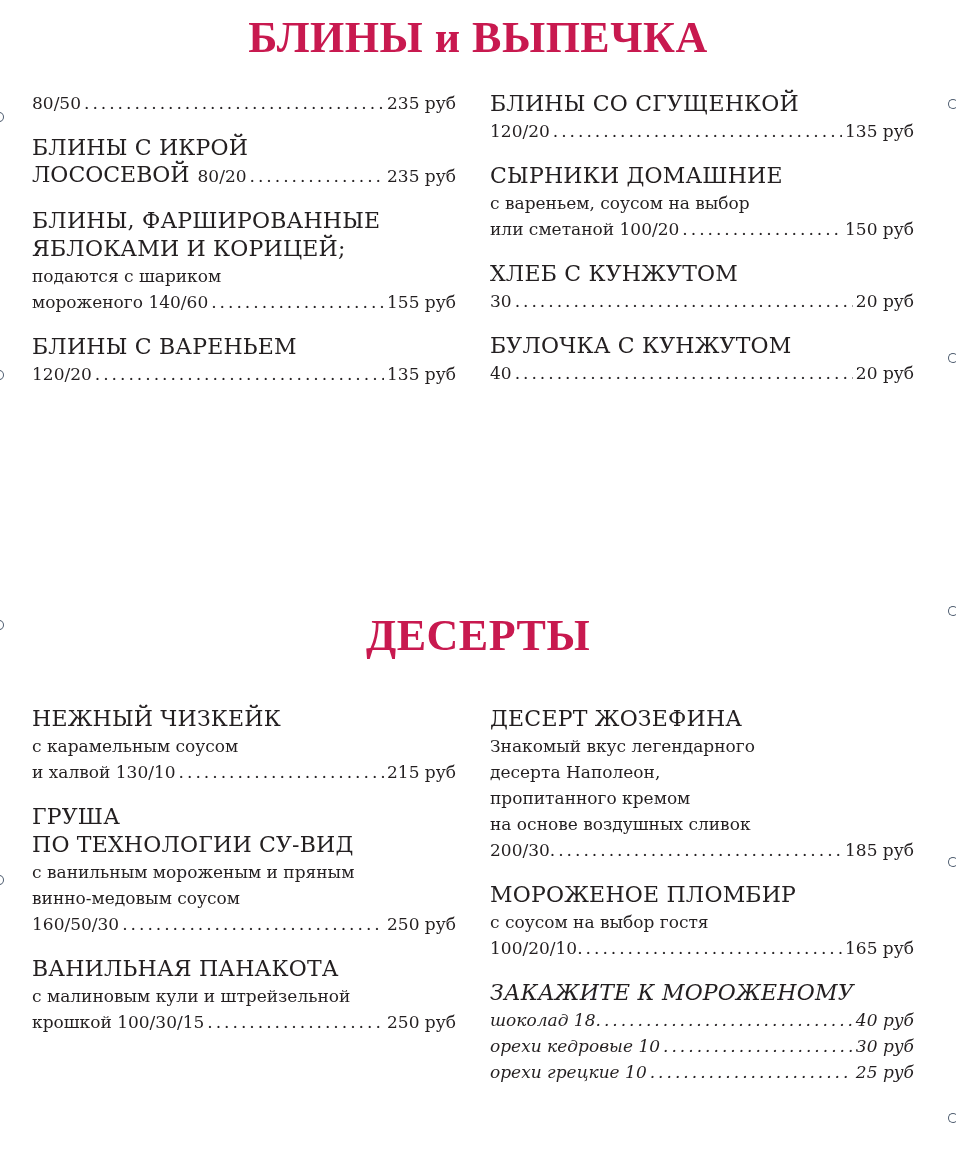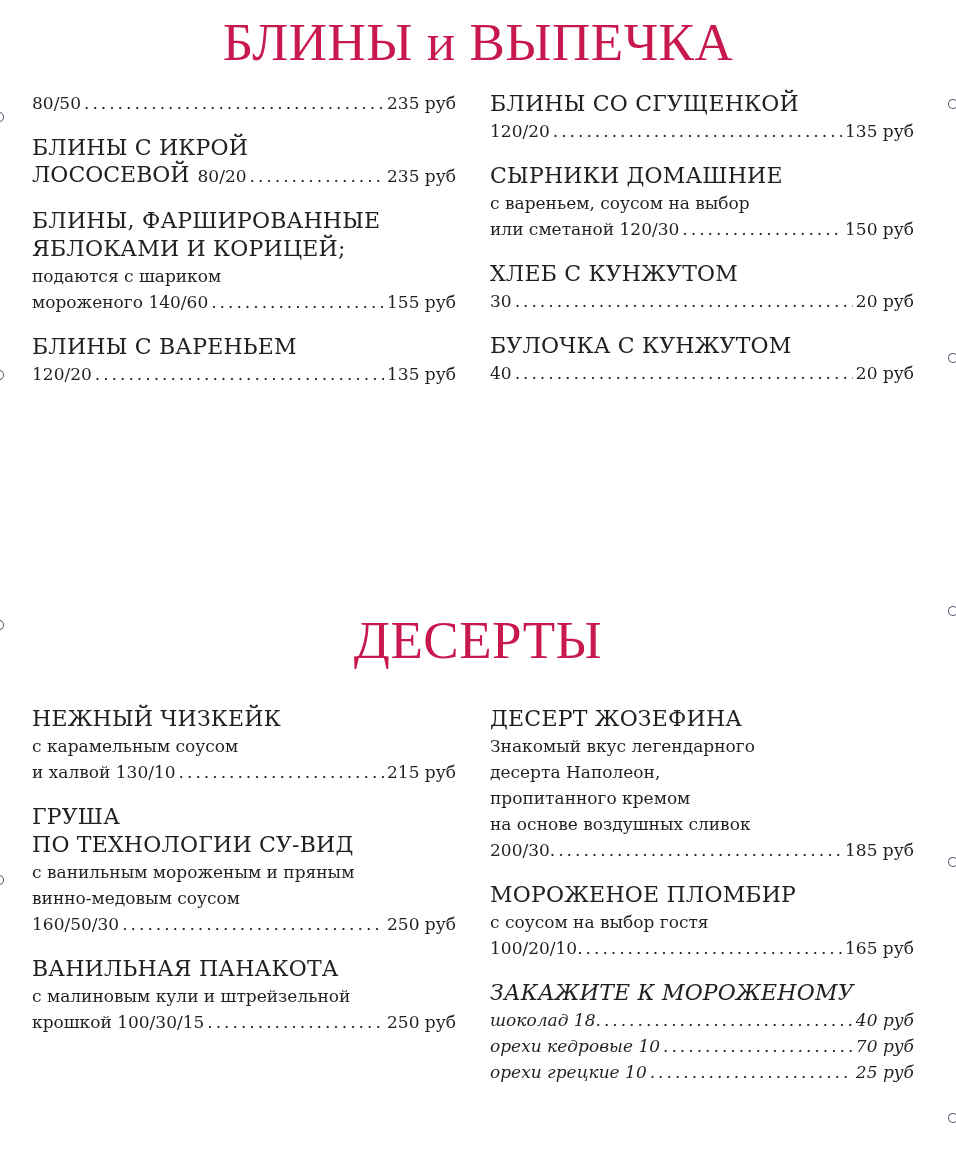--- a/index.html
+++ b/index.html
@@ -15,25 +15,25 @@
       font-family: "DejaVu Serif", "Liberation Serif", serif;
       color: #231f20;
     }
     .section-title {
       position: absolute;
       left: 0;
       width: 956px;
       text-align: center;
       color: #c8194f;
       font-family: "Liberation Serif", "DejaVu Serif", serif;
-      font-size: 53px;
+      font-size: 44px;
       letter-spacing: 0.5px;
       line-height: 1;
       margin: 0;
-      font-weight: normal;
+      font-weight: bold;
     }
     .col {
       position: absolute;
       width: 424px;
     }
     .item {
       margin-bottom: 18px;
     }
     .name {
       font-family: "DejaVu Serif", "Liberation Serif", serif;
@@ -157,21 +157,21 @@
     <div class="price-line">
       <span class="left">120/20</span>
       <span class="dots"></span>
       <span class="price">135 руб</span>
     </div>
   </div>
   <div class="item">
     <div class="name">СЫРНИКИ ДОМАШНИЕ</div>
     <div class="desc">с вареньем, соусом на выбор</div>
     <div class="price-line">
-      <span class="left">или сметаной 120/30</span>
+      <span class="left">или сметаной 100/20</span>
       <span class="dots"></span>
       <span class="price">150 руб</span>
     </div>
   </div>
   <div class="item">
     <div class="name">ХЛЕБ С КУНЖУТОМ</div>
     <div class="price-line">
       <span class="left">30</span>
       <span class="dots"></span>
       <span class="price">20 руб</span>
@@ -246,21 +246,21 @@
   <div class="item addon">
     <div class="name">ЗАКАЖИТЕ К МОРОЖЕНОМУ</div>
     <div class="price-line">
       <span class="left">шоколад 18.</span>
       <span class="dots"></span>
       <span class="price">40 руб</span>
     </div>
     <div class="price-line">
       <span class="left">орехи кедровые 10</span>
       <span class="dots"></span>
-      <span class="price">70 руб</span>
+      <span class="price">30 руб</span>
     </div>
     <div class="price-line">
       <span class="left">орехи грецкие 10</span>
       <span class="dots"></span>
       <span class="price">25 руб</span>
     </div>
   </div>
 </div>
 
 </body></html>

